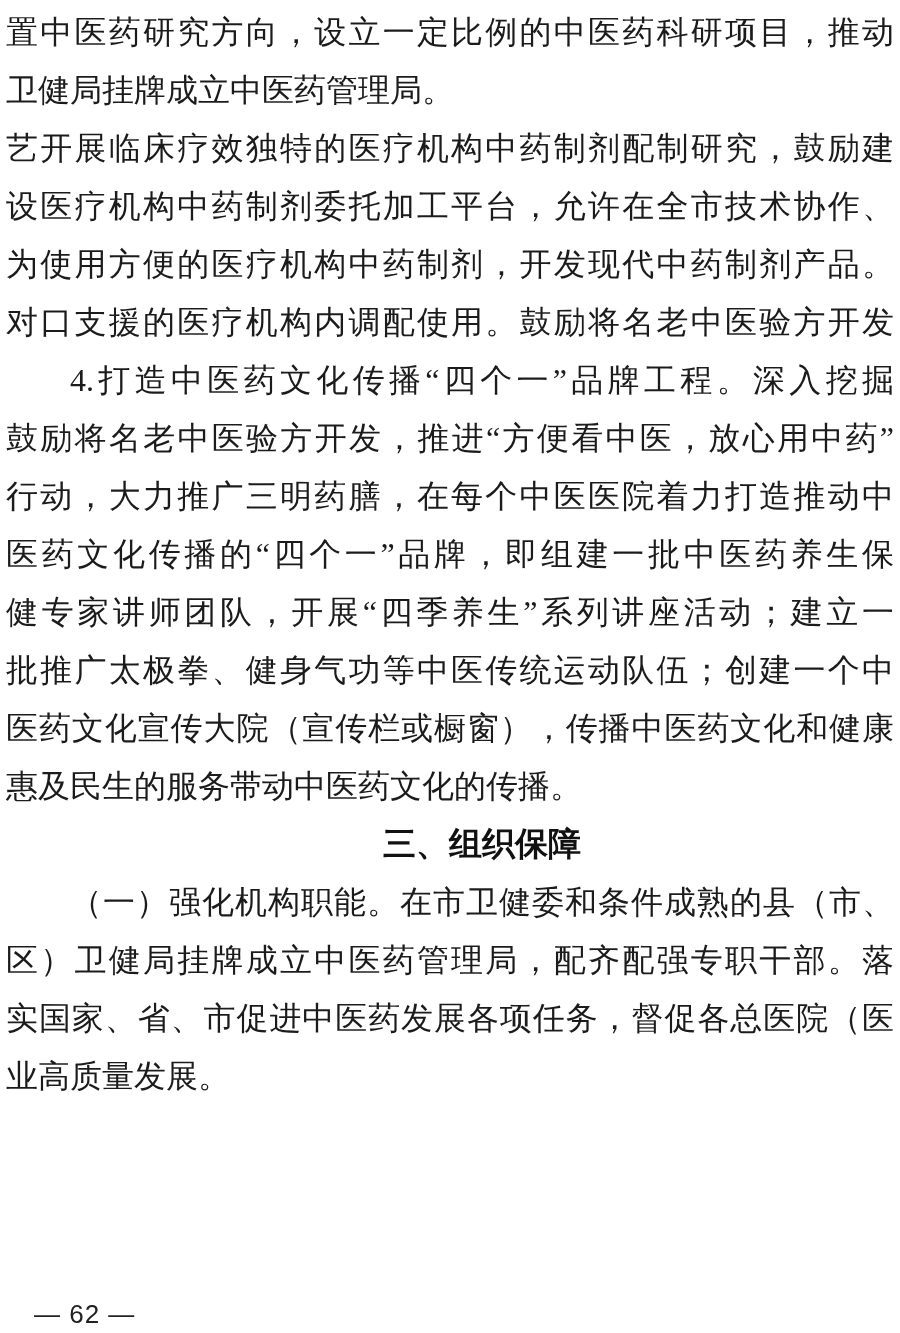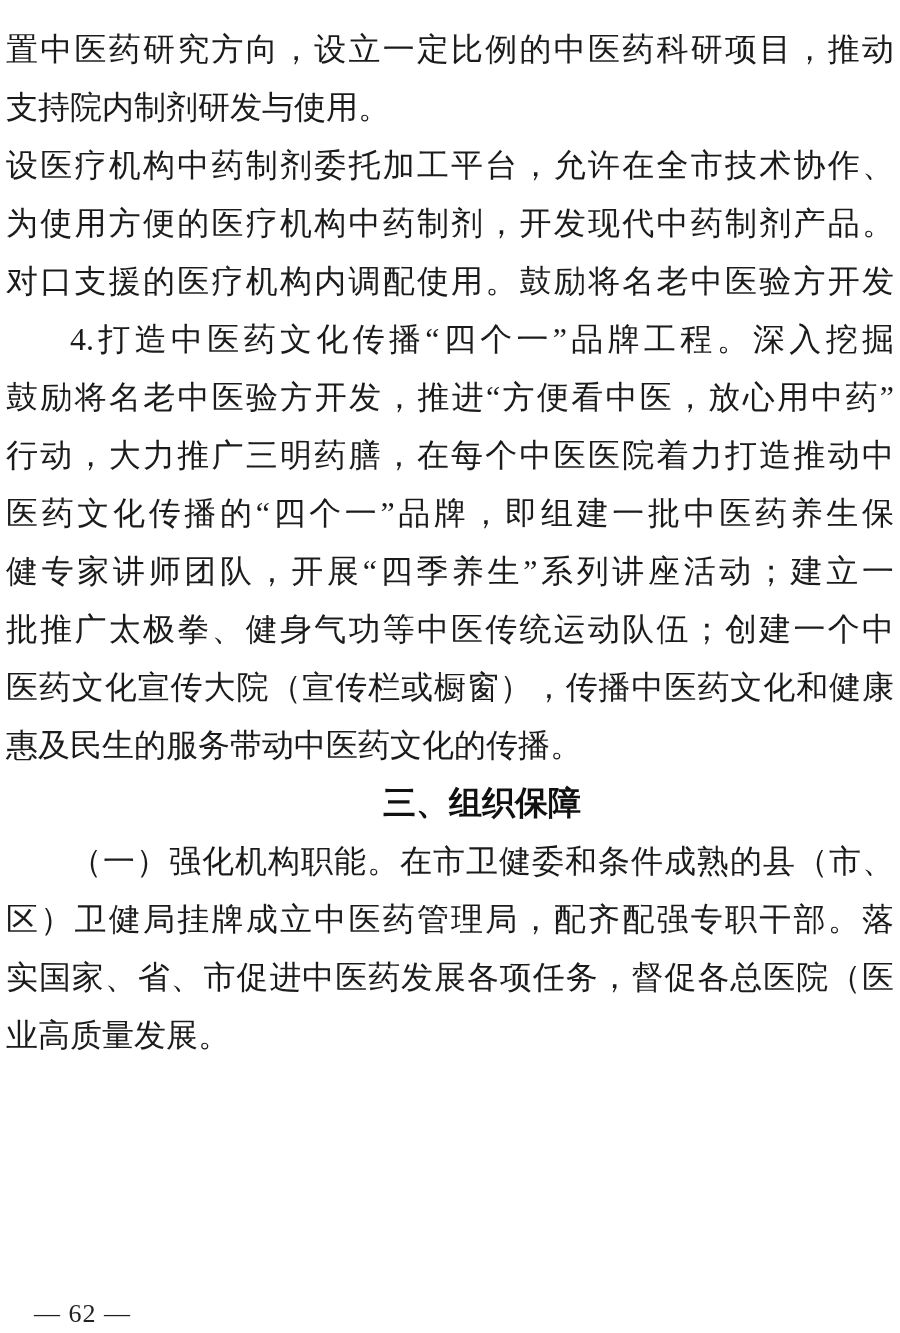--- a/index.html
+++ b/index.html
@@ -7,21 +7,20 @@
   body {
     background: #ffffff;
     color: #1b1b1b;
     font-family: "Liberation Serif", "DejaVu Serif", serif;
     position: relative;
     overflow: hidden;
   }
   .doc {
     padding: 3px 6px 0 6px;
     width: 900px;
-    margin-top: 17px;
   }
   .line {
     font-size: 32px;
     line-height: 58px;
     height: 58px;
     text-align: left;
     white-space: nowrap;
     overflow: visible;
   }
   .line.justify {
@@ -37,30 +36,31 @@
     color: #111111;
   }
   .page-number {
     position: absolute;
     left: 34px;
     top: 1299px;
     font-size: 26px;
     line-height: 30px;
     color: #222222;
     letter-spacing: 1px;
-    font-family: Liberation Serif, serif;
+    font-family: Liberation Sans, sans-serif;
   }
 </style>
 </head>
 <body>
 
 <div class="doc">
   <div>
       <div class="line justify">置中医药研究方向，设立一定比例的中医药科研项目，推动</div>
-      <div class="line">支持院内制剂研发与使用。</div>
+      <div class="line">卫健局挂牌成立中医药管理局。</div>
+      <div class="line justify">艺开展临床疗效独特的医疗机构中药制剂配制研究，鼓励建</div>
       <div class="line justify">设医疗机构中药制剂委托加工平台，允许在全市技术协作、</div>
       <div class="line justify">为使用方便的医疗机构中药制剂，开发现代中药制剂产品。</div>
       <div class="line justify">对口支援的医疗机构内调配使用。鼓励将名老中医验方开发</div>
       <div class="line justify indent">4.打造中医药文化传播“四个一”品牌工程。深入挖掘</div>
       <div class="line justify">鼓励将名老中医验方开发，推进“方便看中医，放心用中药”</div>
       <div class="line justify">行动，大力推广三明药膳，在每个中医医院着力打造推动中</div>
       <div class="line justify">医药文化传播的“四个一”品牌，即组建一批中医药养生保</div>
       <div class="line justify">健专家讲师团队，开展“四季养生”系列讲座活动；建立一</div>
       <div class="line justify">批推广太极拳、健身气功等中医传统运动队伍；创建一个中</div>
       <div class="line justify">医药文化宣传大院（宣传栏或橱窗），传播中医药文化和健康</div>

